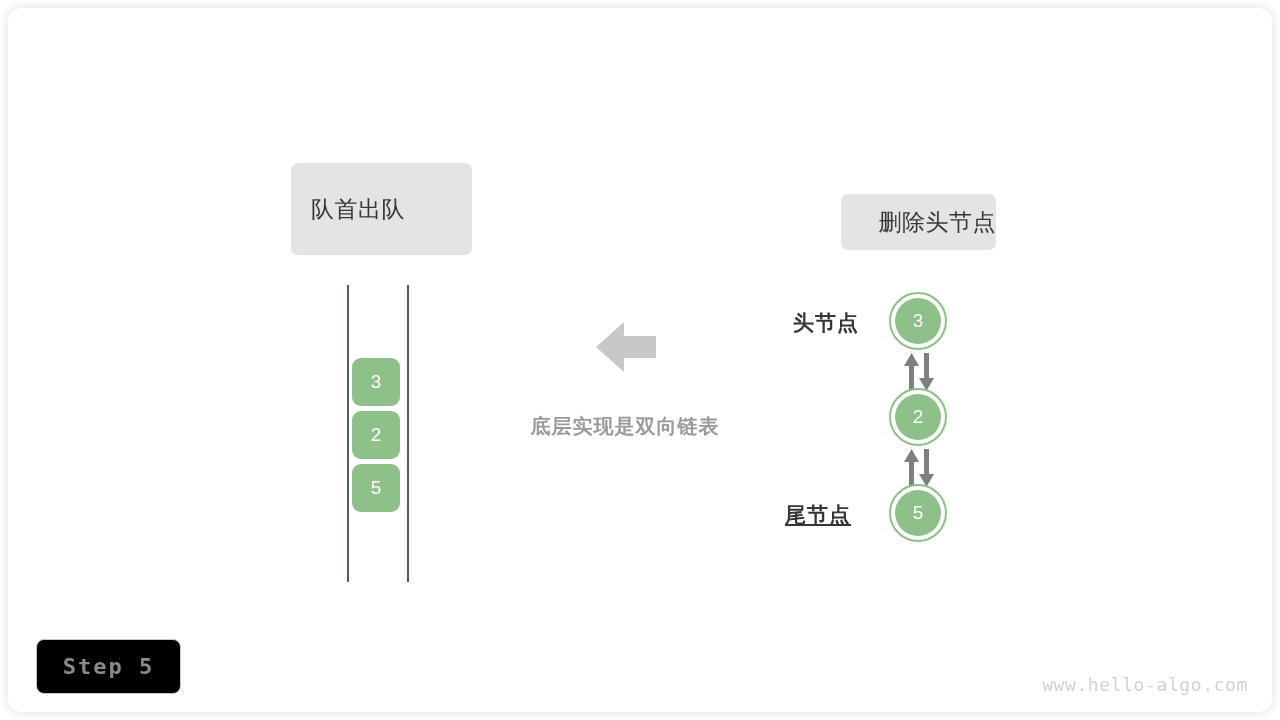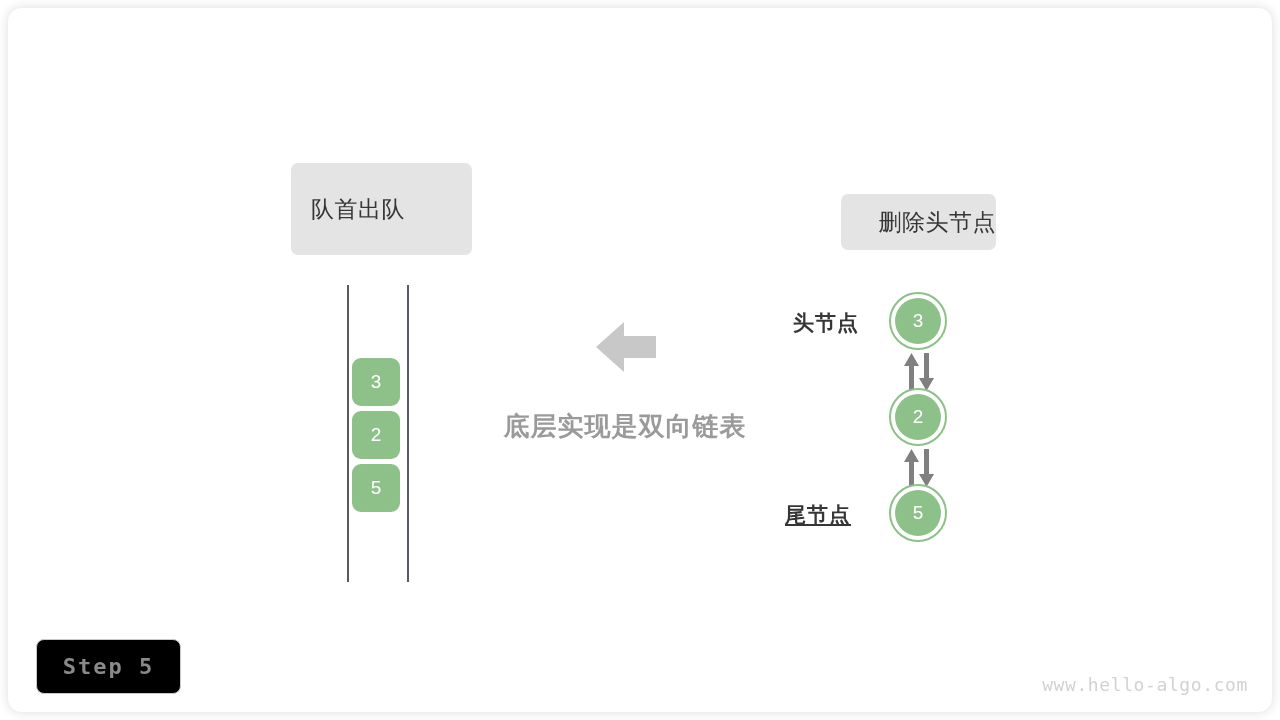--- a/index.html
+++ b/index.html
@@ -151,21 +151,21 @@
 
   
   #caption {
     position: absolute;
     left: 455px;
     top: 410px;
     width: 340px;
     text-align: center;
     color: #9a9a9a;
     font-weight: bold;
-    font-size: 26px;
+    font-size: 20px;
     line-height: 33px;
     letter-spacing: 1px;
   }
 
   
   #linked-list {
     position: absolute;
     left: 770px;
     top: 285px;
     width: 210px;

